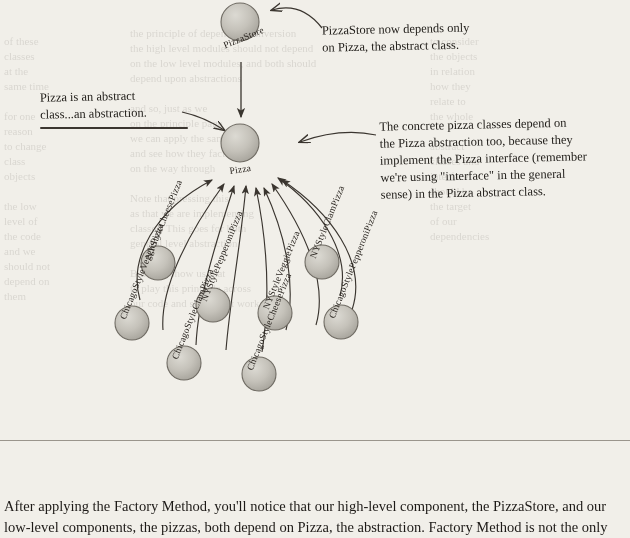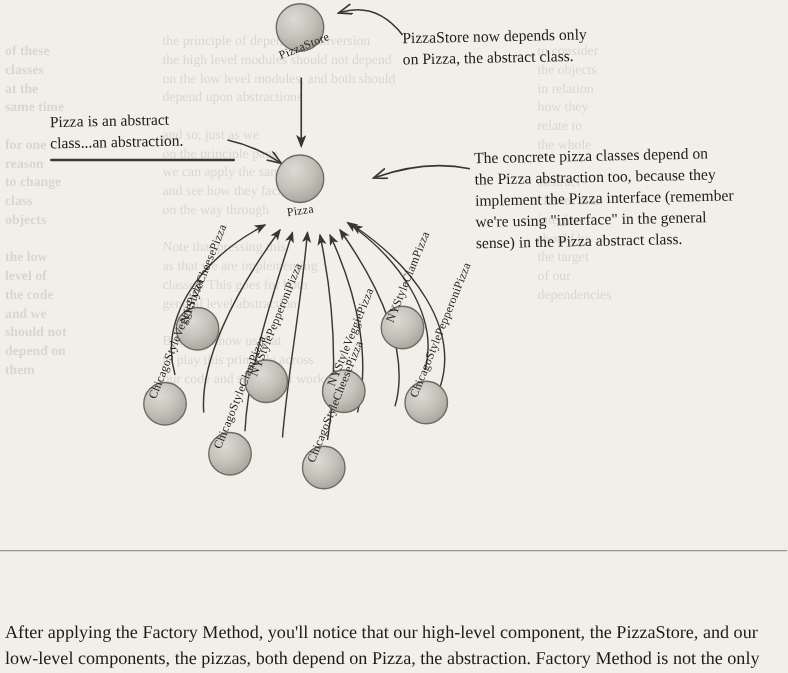--- a/index.html
+++ b/index.html
@@ -31,21 +31,21 @@
     font-family: "Liberation Serif", serif;
     font-size: 11px;
     line-height: 15px;
     overflow: hidden;
     pointer-events: none;
   }
   .ghost-col {
     position: absolute;
     white-space: pre-wrap;
   }
-  .ghost-left { left: 4px; top: 34px; width: 120px; font-weight: bold; }
+  .ghost-left { left: 4px; top: 34px; width: 120px; }
   .ghost-right { left: 430px; top: 34px; width: 196px; }
   .ghost-mid { left: 130px; top: 26px; width: 300px; }
 
   
   .diagram-sheet {
     position: absolute;
     left: 0; top: 0;
     width: 630px;
     height: 430px;
   }

